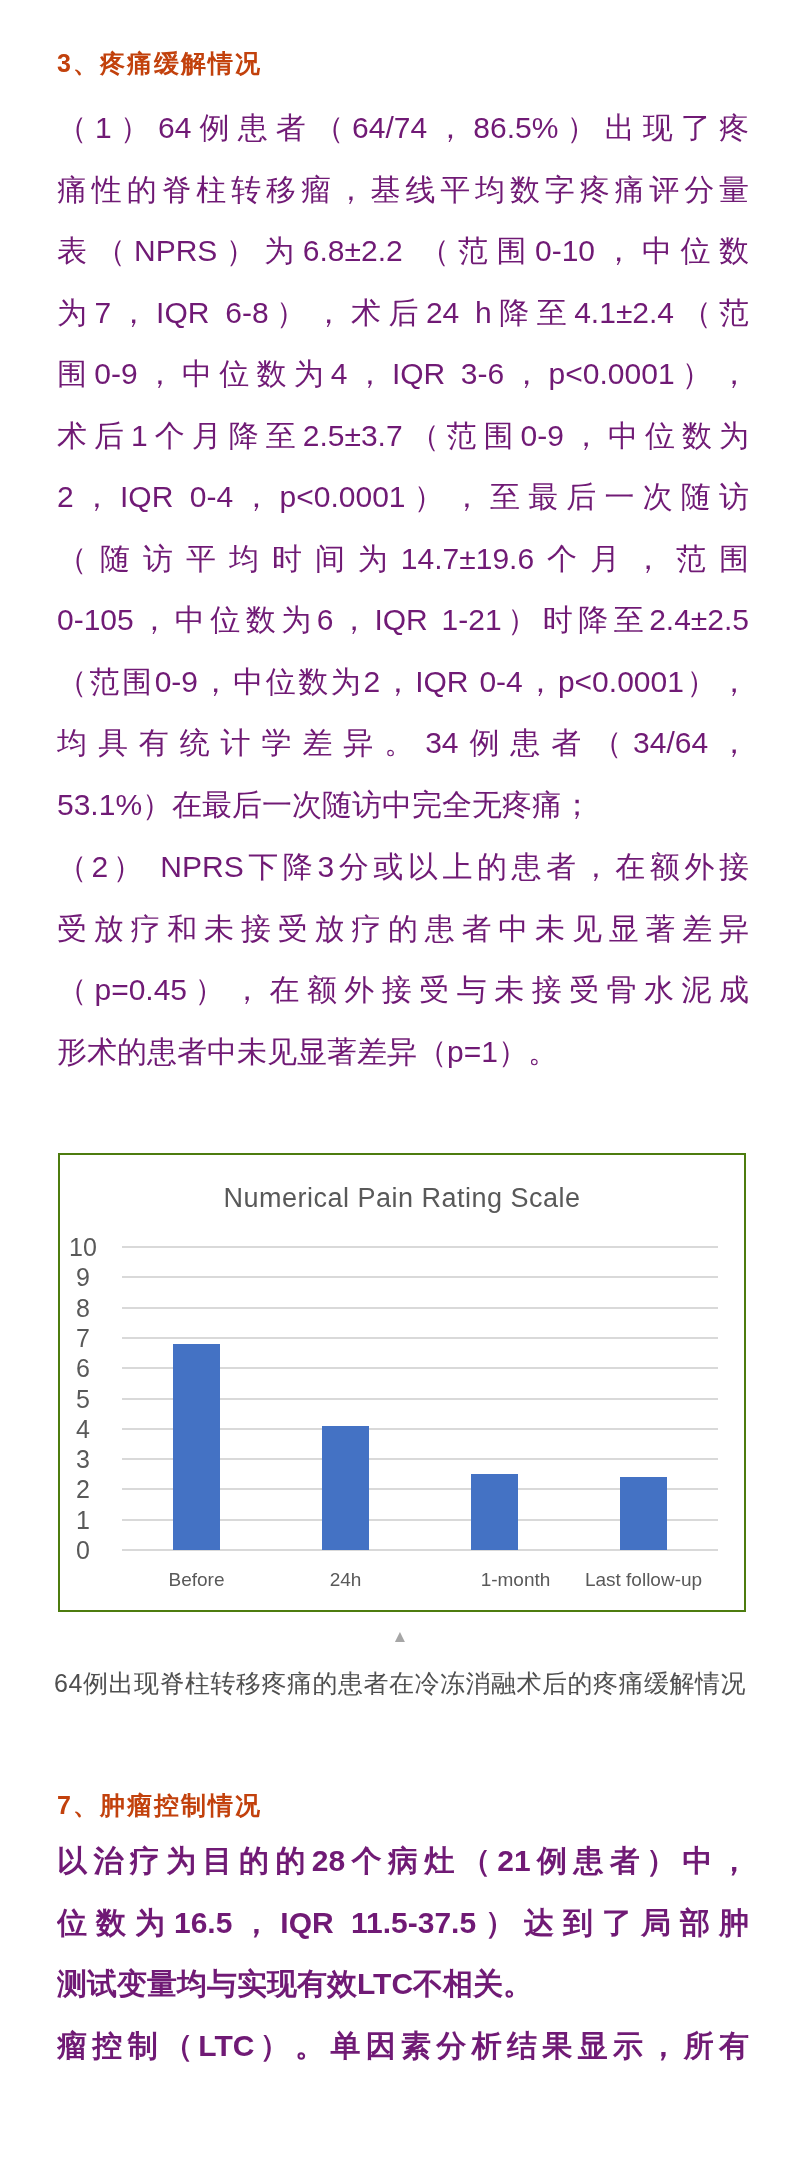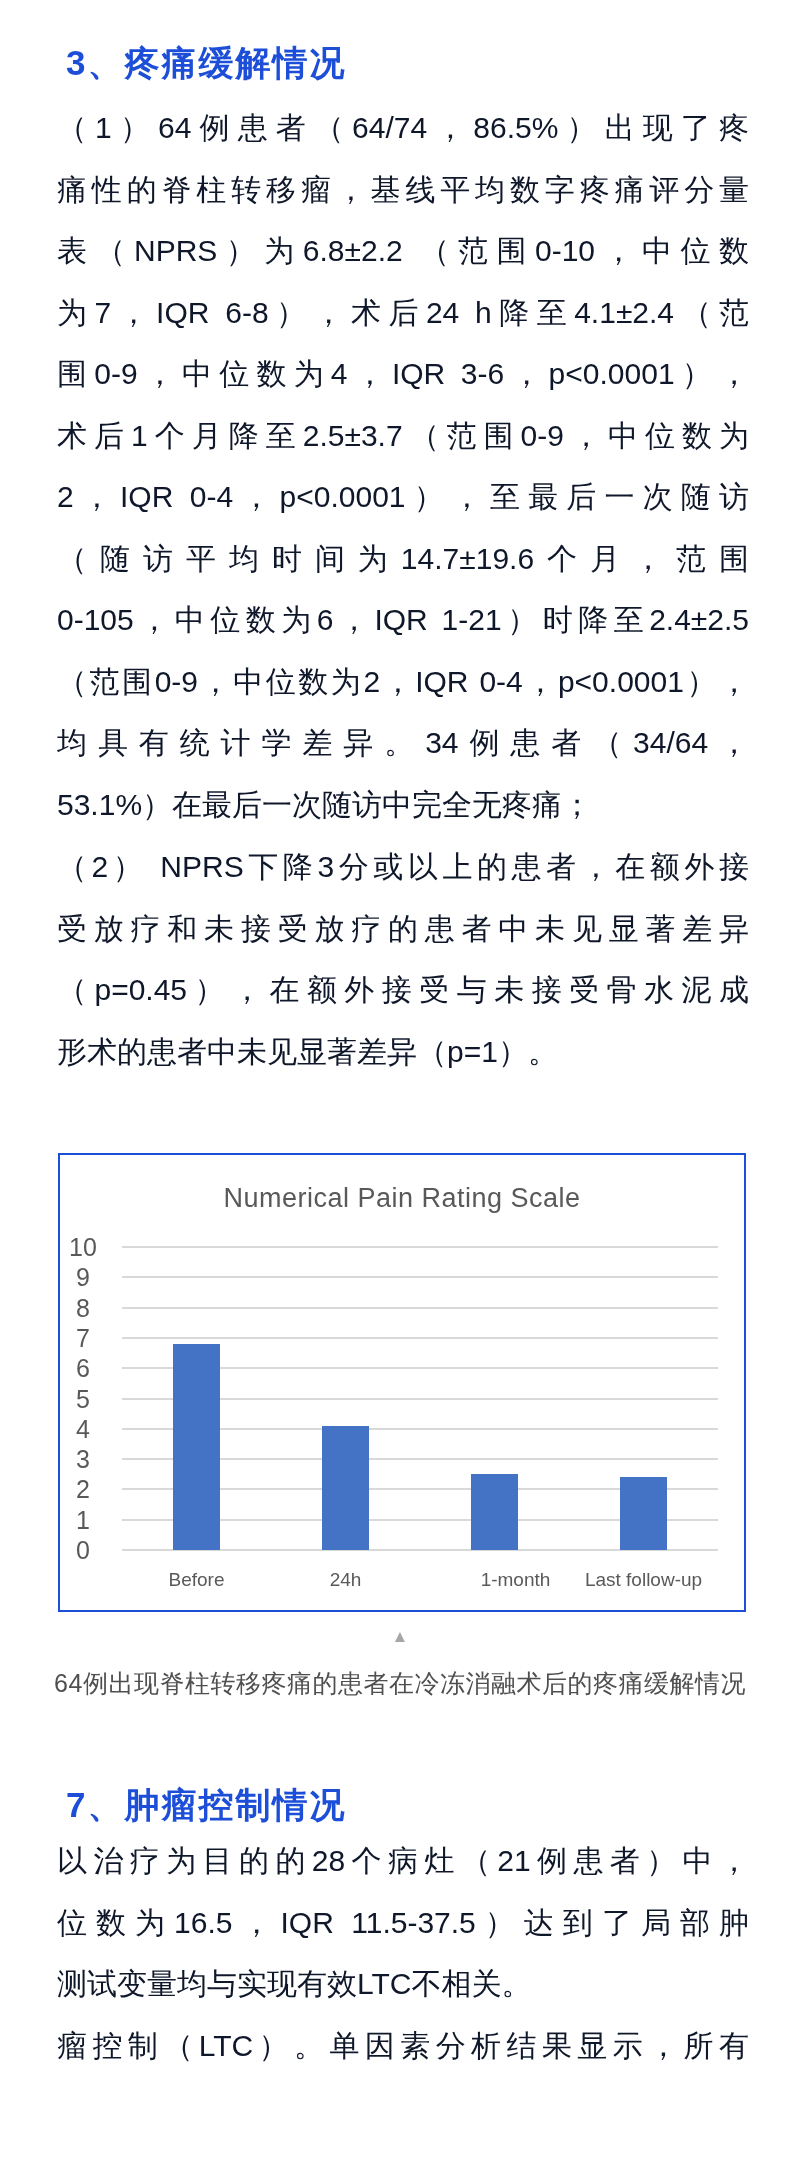--- a/index.html
+++ b/index.html
@@ -1,31 +1,31 @@
 <!DOCTYPE html>
 <html><head>
 <meta charset="utf-8">
 <style>
   html,body{margin:0;padding:0;background:#ffffff;}
   .page{position:relative;width:800px;height:2166px;background:#ffffff;overflow:hidden;
         font-family:"Liberation Sans","DejaVu Sans",sans-serif;}
-  .h{position:absolute;left:66px;margin:0;font-size:35px;font-weight:bold;
-     color:#1d4ed8;letter-spacing:2px;line-height:34px;}
+  .h{position:absolute;left:57px;margin:0;font-size:25px;font-weight:bold;
+     color:#c2410c;letter-spacing:2px;line-height:34px;}
   #h3{top:46px;}
   #h4{top:1788px;}
   .para{position:absolute;left:57px;width:692px;}
   #p1{top:97px;}
   #p2{top:836px;}
-  #p3{top:1830px;}
-  .jl{height:61.5px;line-height:61.5px;font-size:30px;color:#0f172a;
+  #p3{top:1830px;font-weight:bold;}
+  .jl{height:61.5px;line-height:61.5px;font-size:30px;color:#701a75;
       text-align:justify;text-align-last:justify;overflow:hidden;}
   .jl.last{text-align-last:left;}
   
   .chart-card{position:absolute;left:58px;top:1153px;width:688px;height:459px;
-              background:#ffffff;border:2px solid #1d4ed8;box-sizing:border-box;}
+              background:#ffffff;border:2px solid #4d7c0f;box-sizing:border-box;}
   .chart-title{position:absolute;top:28px;left:0;width:100%;text-align:center;
                font-size:27px;color:#595959;letter-spacing:0.5px;}
   .g{position:absolute;left:62px;width:596px;height:2px;background:#D9D9D9;}
   .yt{position:absolute;left:0;width:46px;text-align:center;font-size:25px;
       color:#595959;line-height:32px;}
   .bar{position:absolute;width:47px;}
   .xl{position:absolute;top:411px;width:149px;text-align:center;font-size:19px;
       color:#595959;line-height:28px;}
   .fig-triangle{position:absolute;top:1627px;left:0;width:100%;text-align:center;
                 font-size:17px;color:#A6A6A6;line-height:20px;}

